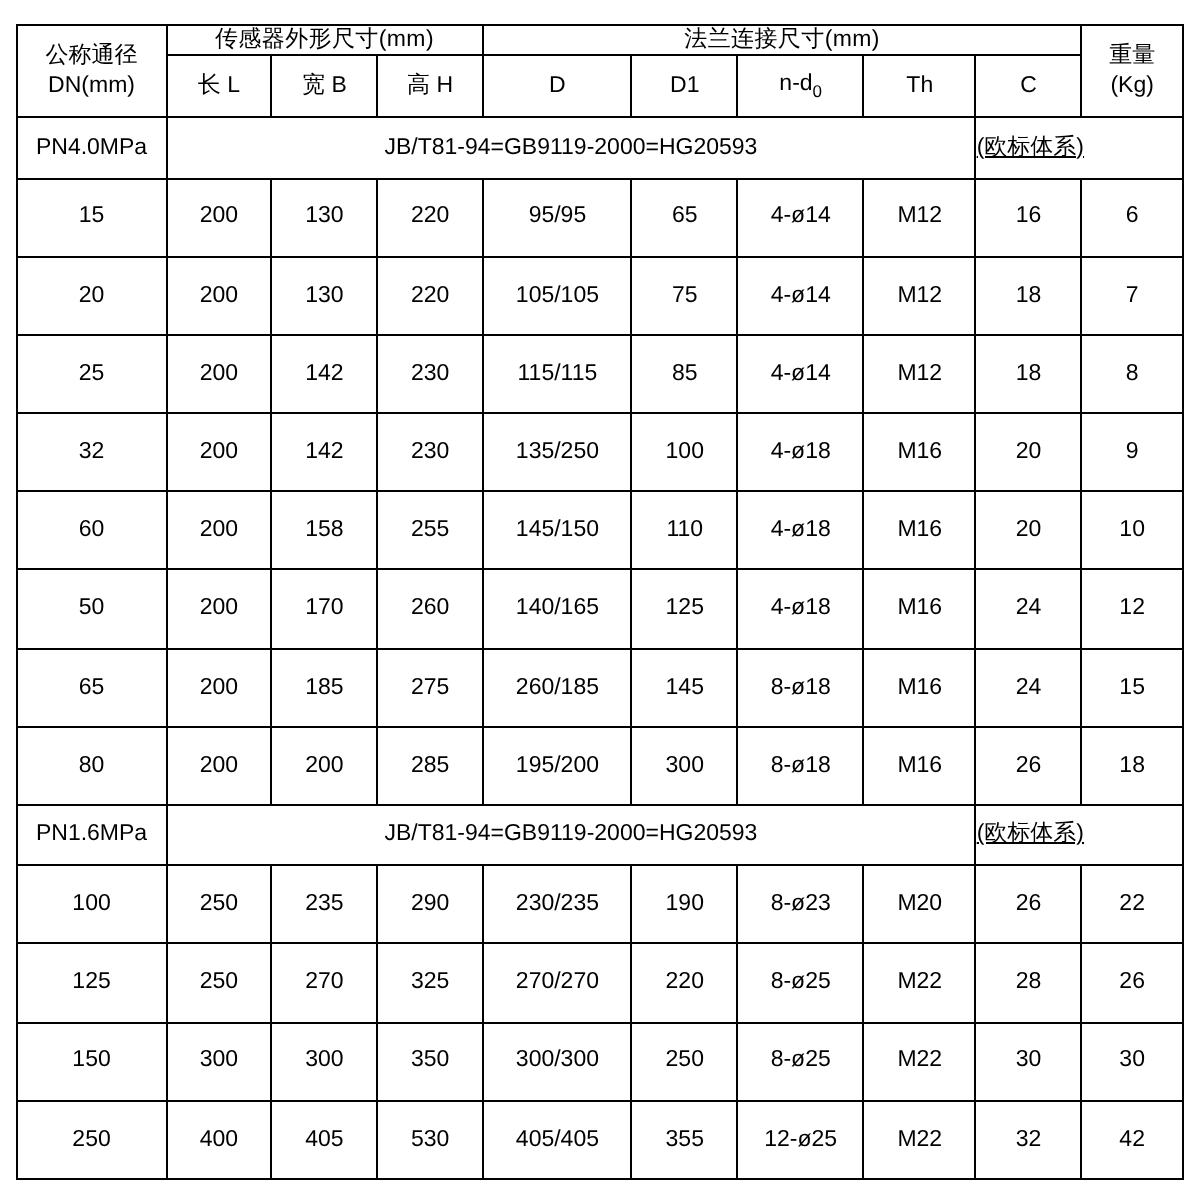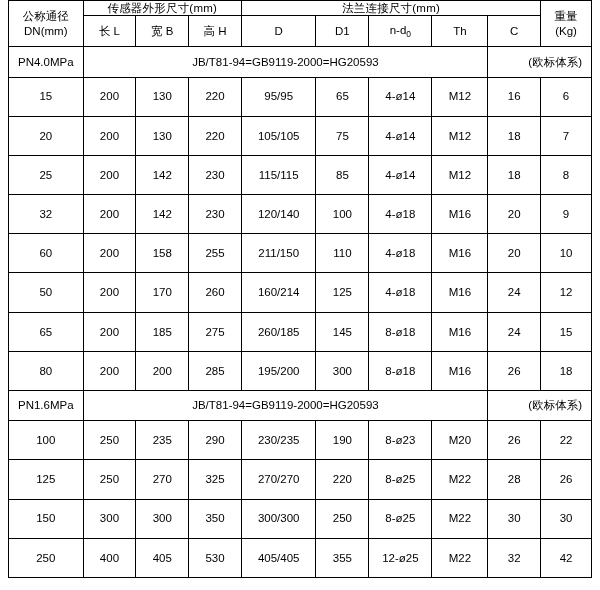--- a/index.html
+++ b/index.html
@@ -11,21 +11,21 @@
     width: 600px;
     height: 590px;
     font-family: "Liberation Serif", "DejaVu Serif", serif;
     color: #000000;
     overflow: hidden;
   }
   .sheet {
     width: 600px;
     height: 496px;
     box-sizing: border-box;
-    padding: 0 8px 4px 8px;
+    padding: 12px 8px 4px 8px;
     border-radius: 27px;
   }
   table.spec {
     border-collapse: collapse;
     table-layout: fixed;
     width: 584px;
     height: 578px;
   }
   table.spec td, table.spec th {
     border: 1px solid #000000;
@@ -60,23 +60,24 @@
   }
   .section-row td {
     text-align: left;
     font-family: "Liberation Sans", "DejaVu Sans", sans-serif;
     font-weight: bold;
     font-size: 11.5px;
     padding-left: 7px;
     height: 29px;
   }
   .section-row td.sec-right {
-    text-align: right;
+    text-align: left;
     padding-right: 9px;
     padding-left: 0;
+    text-decoration: underline;
   }
   tbody tr.data-row td {
     height: 38px;
     font-family: "Liberation Sans", "DejaVu Sans", sans-serif;
     font-size: 11.5px;
   }
   tbody tr.data-row td.dn {
     font-size: 11.5px;
   }
   .sub {
@@ -169,45 +170,45 @@
         <td>4-ø14</td>
         <td>M12</td>
         <td>18</td>
         <td>8</td>
       </tr>
       <tr class="data-row">
         <td class="dn">32</td>
         <td>200</td>
         <td>142</td>
         <td>230</td>
-        <td>120/140</td>
+        <td>135/250</td>
         <td>100</td>
         <td>4-ø18</td>
         <td>M16</td>
         <td>20</td>
         <td>9</td>
       </tr>
       <tr class="data-row">
         <td class="dn">60</td>
         <td>200</td>
         <td>158</td>
         <td>255</td>
-        <td>211/150</td>
+        <td>145/150</td>
         <td>110</td>
         <td>4-ø18</td>
         <td>M16</td>
         <td>20</td>
         <td>10</td>
       </tr>
       <tr class="data-row">
         <td class="dn">50</td>
         <td>200</td>
         <td>170</td>
         <td>260</td>
-        <td>160/214</td>
+        <td>140/165</td>
         <td>125</td>
         <td>4-ø18</td>
         <td>M16</td>
         <td>24</td>
         <td>12</td>
       </tr>
       <tr class="data-row">
         <td class="dn">65</td>
         <td>200</td>
         <td>185</td>

